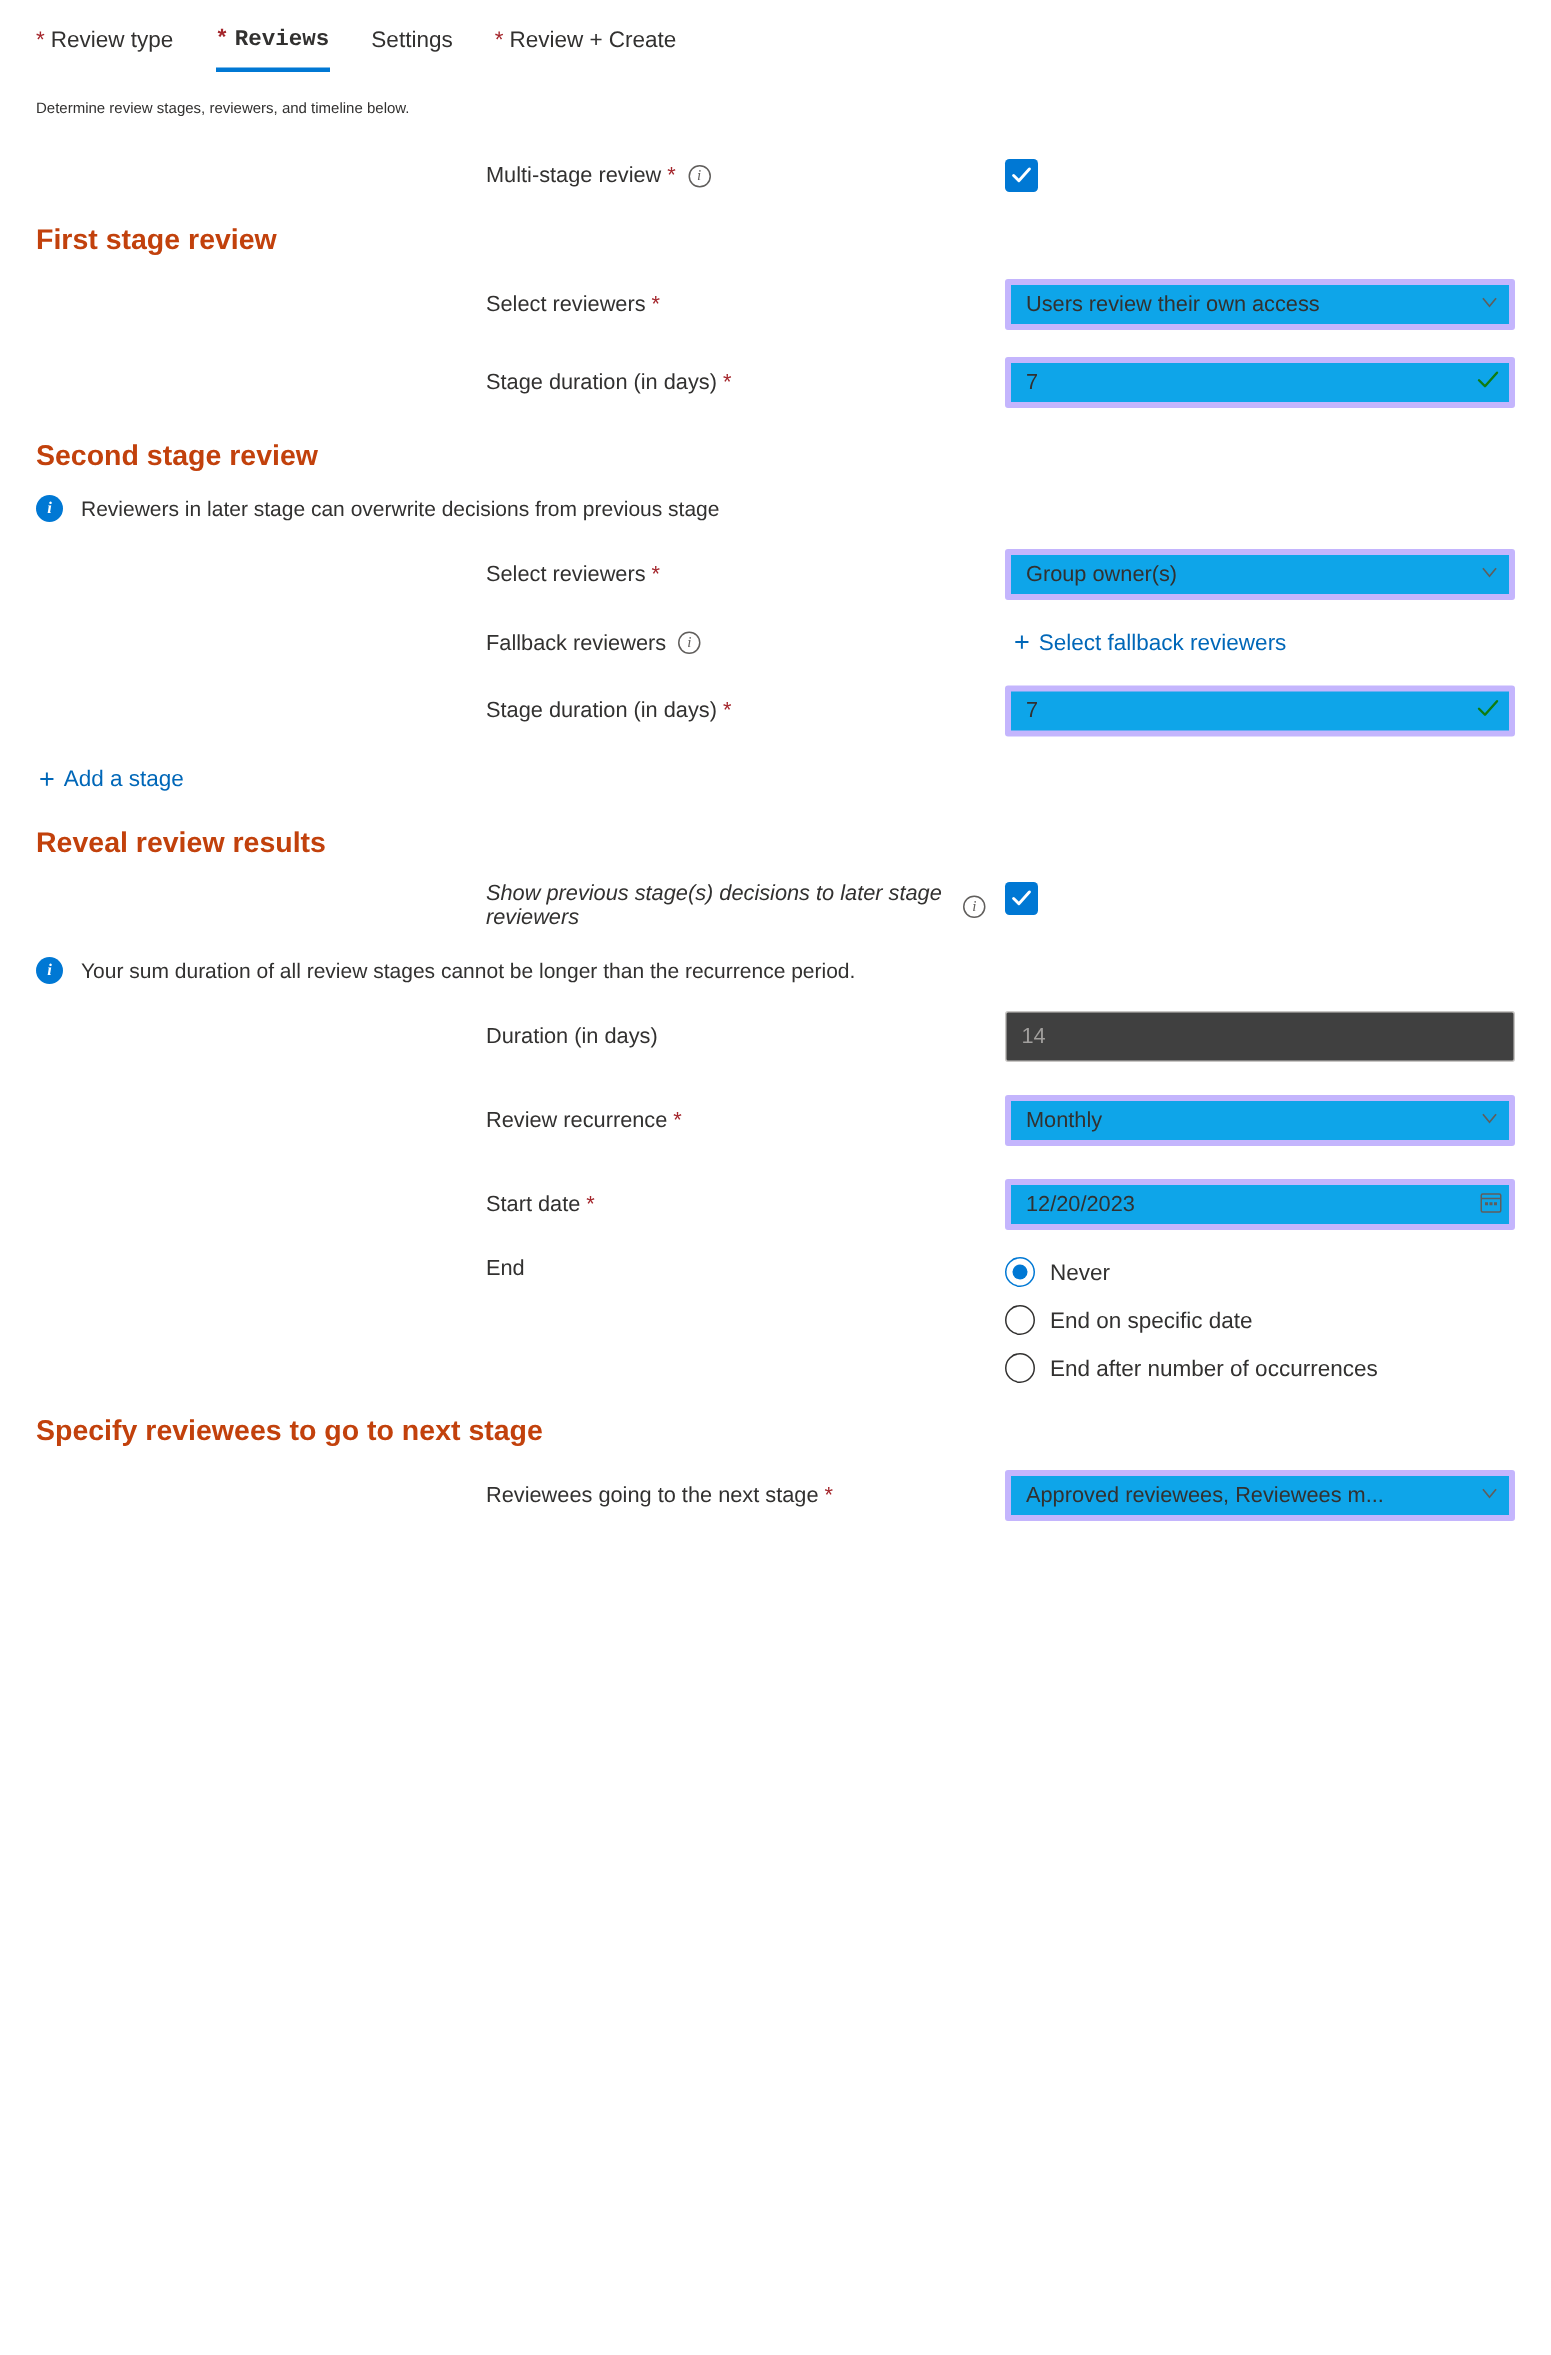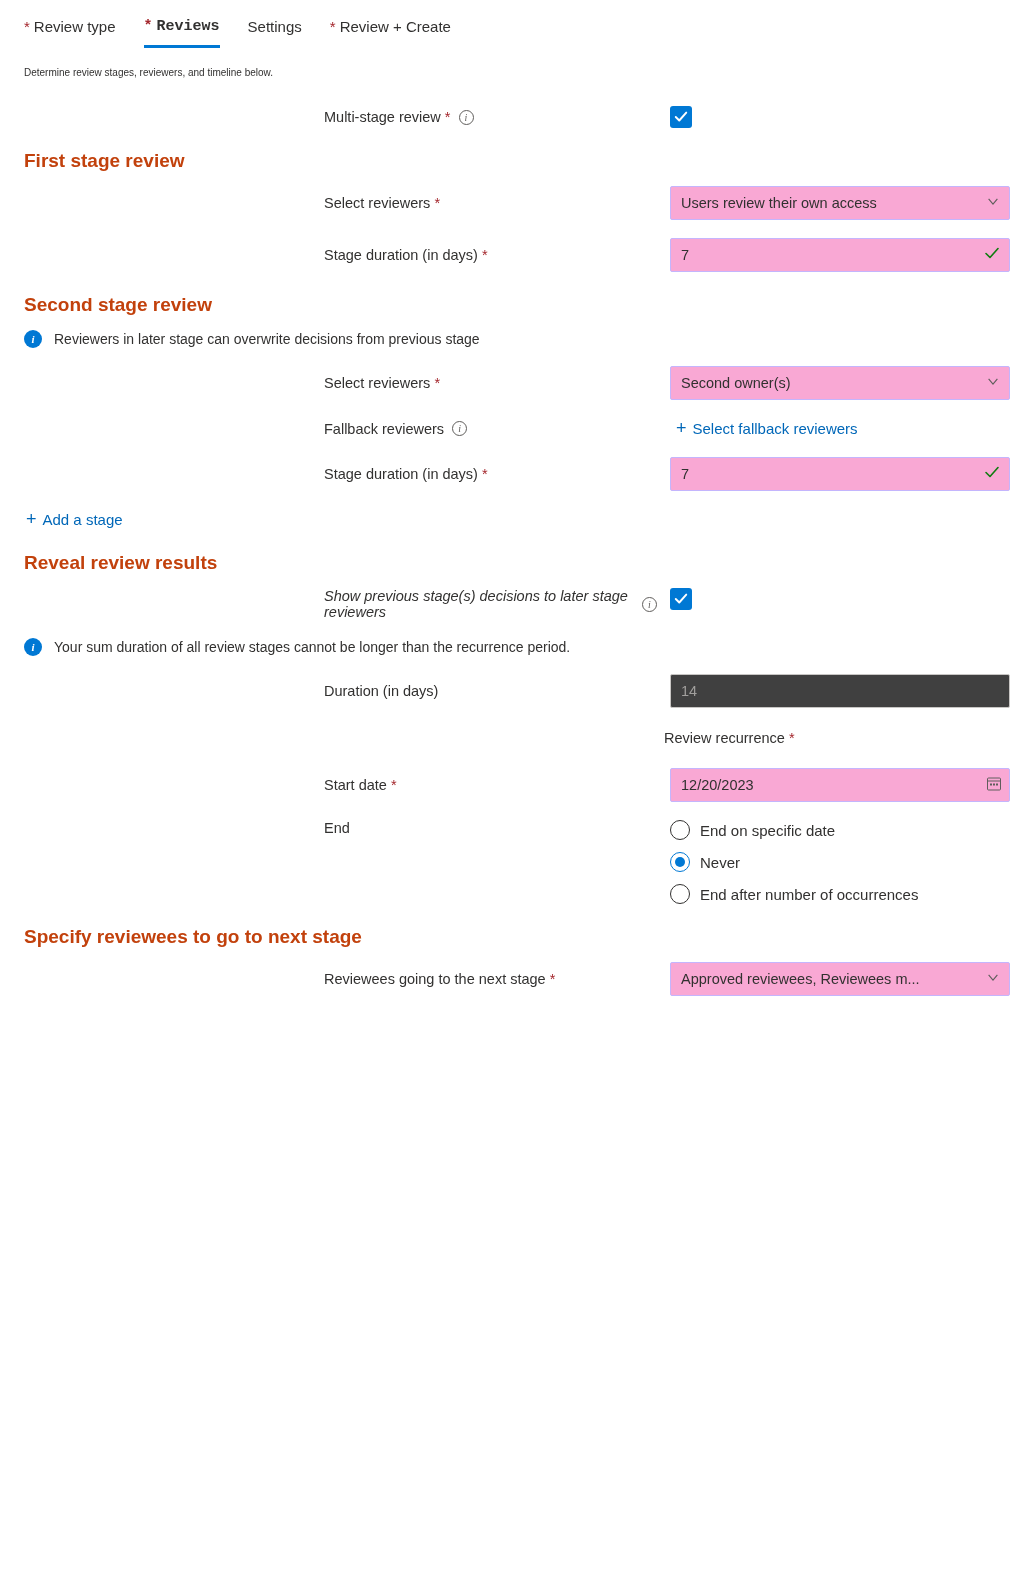--- a/index.html
+++ b/index.html
@@ -105,26 +105,26 @@
     display: inline-flex;
     align-items: center;
     justify-content: center;
     cursor: pointer;
   }
   .checkbox svg { width: 14px; height: 14px; }
   
   .select, .text-input {
     width: 100%;
     height: 34px;
-    border: 1px solid #c4b5fd;
+    border: 4px solid #c4b5fd;
     border-radius: 2px;
     padding: 0 30px 0 10px;
     font-size: 14.5px;
     color: #323130;
-    background: #f9a8d4;
+    background: #0ea5e9;
     position: relative;
     display: flex;
     align-items: center;
     cursor: pointer;
   }
   .select-wrap, .input-wrap { position: relative; width: 100%; }
   .select-caret {
     position: absolute;
     right: 10px; top: 50%;
     transform: translateY(-50%);
@@ -273,21 +273,21 @@
   </div>
 
   <div class="field-row">
     <div class="field-label">
       <span>Select reviewers</span>
       <span class="req-star-after">*</span>
     </div>
     <div class="field-control">
       <div class="select-wrap">
         <div class="select">
-          <span class="value">Second owner(s)</span>
+          <span class="value">Group owner(s)</span>
         </div>
         <span class="select-caret">
           <svg viewBox="0 0 16 16">
               <path d="M3 5 L8 11 L13 5" stroke="#605e5c" stroke-width="1.3" fill="none"></path>
             </svg>
         </span>
       </div>
     </div>
   </div>
 
@@ -360,20 +360,32 @@
       <div class="text-input readonly">
         <span>14</span>
       </div>
     </div>
   </div>
 
   <div class="field-row" style="margin-top:22px;">
     <div class="field-label">
       <span>Review recurrence</span>
       <span class="req-star-after">*</span>
+    </div>
+    <div class="field-control">
+      <div class="select-wrap">
+        <div class="select">
+          <span class="value">Monthly</span>
+        </div>
+        <span class="select-caret">
+          <svg viewBox="0 0 16 16">
+              <path d="M3 5 L8 11 L13 5" stroke="#605e5c" stroke-width="1.3" fill="none"></path>
+            </svg>
+        </span>
+      </div>
     </div>
   </div>
 
   <div class="field-row" style="margin-top:22px;">
     <div class="field-label">
       <span>Start date</span>
       <span class="req-star-after">*</span>
     </div>
     <div class="field-control">
       <div class="input-wrap">
@@ -392,32 +404,32 @@
       </div>
     </div>
   </div>
 
   <div class="field-row align-top">
     <div class="field-label">
       <span>End</span>
     </div>
     <div class="field-control">
       <div class="radio-group">
-        <div class="radio-item">
-          <span class="radio-outer"></span>
-          <span>End on specific date</span>
-        </div>
         <div class="radio-item selected">
           <span class="radio-outer">
               <span class="radio-inner"></span>
             </span>
           <span>Never</span>
         </div>
         <div class="radio-item">
           <span class="radio-outer"></span>
+          <span>End on specific date</span>
+        </div>
+        <div class="radio-item">
+          <span class="radio-outer"></span>
           <span>End after number of occurrences</span>
         </div>
       </div>
     </div>
   </div>
 
   <div class="section-title">Specify reviewees to go to next stage</div>
 
   <div class="field-row">
     <div class="field-label">

